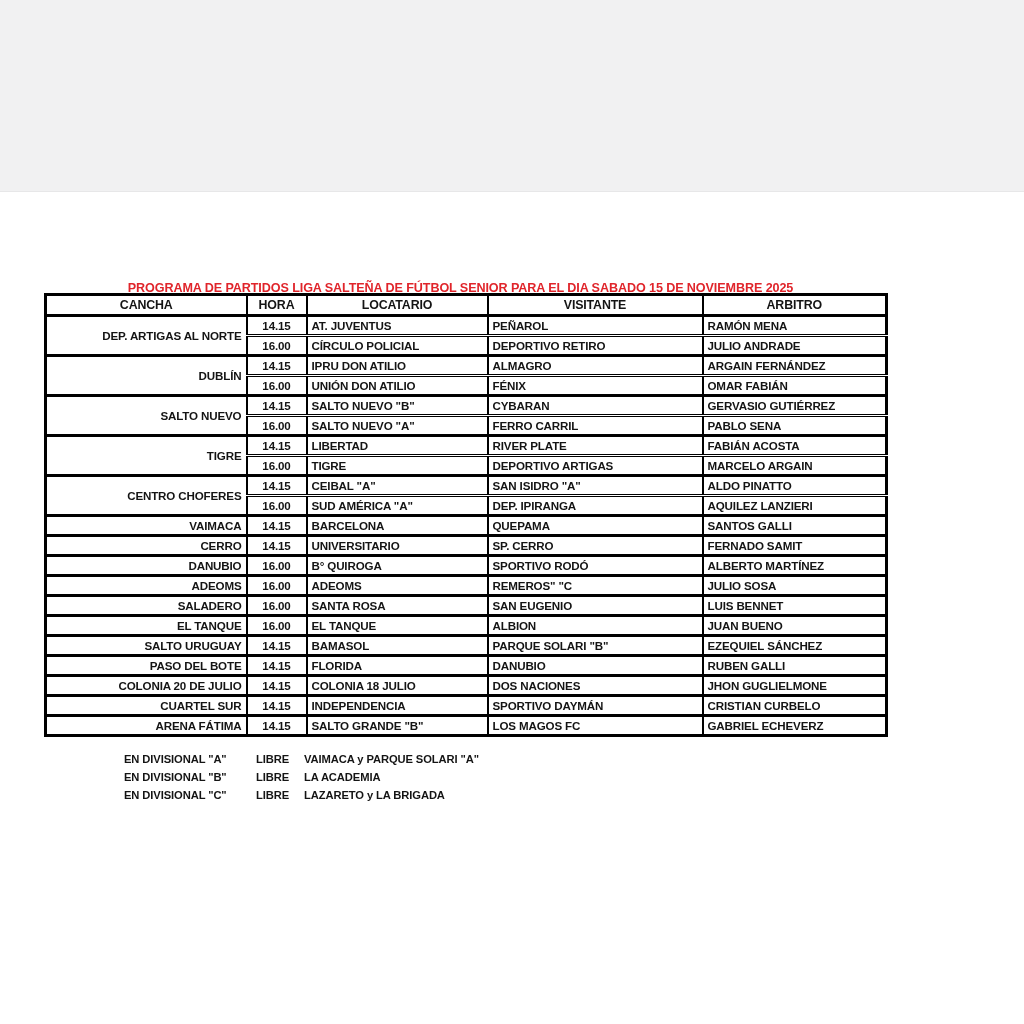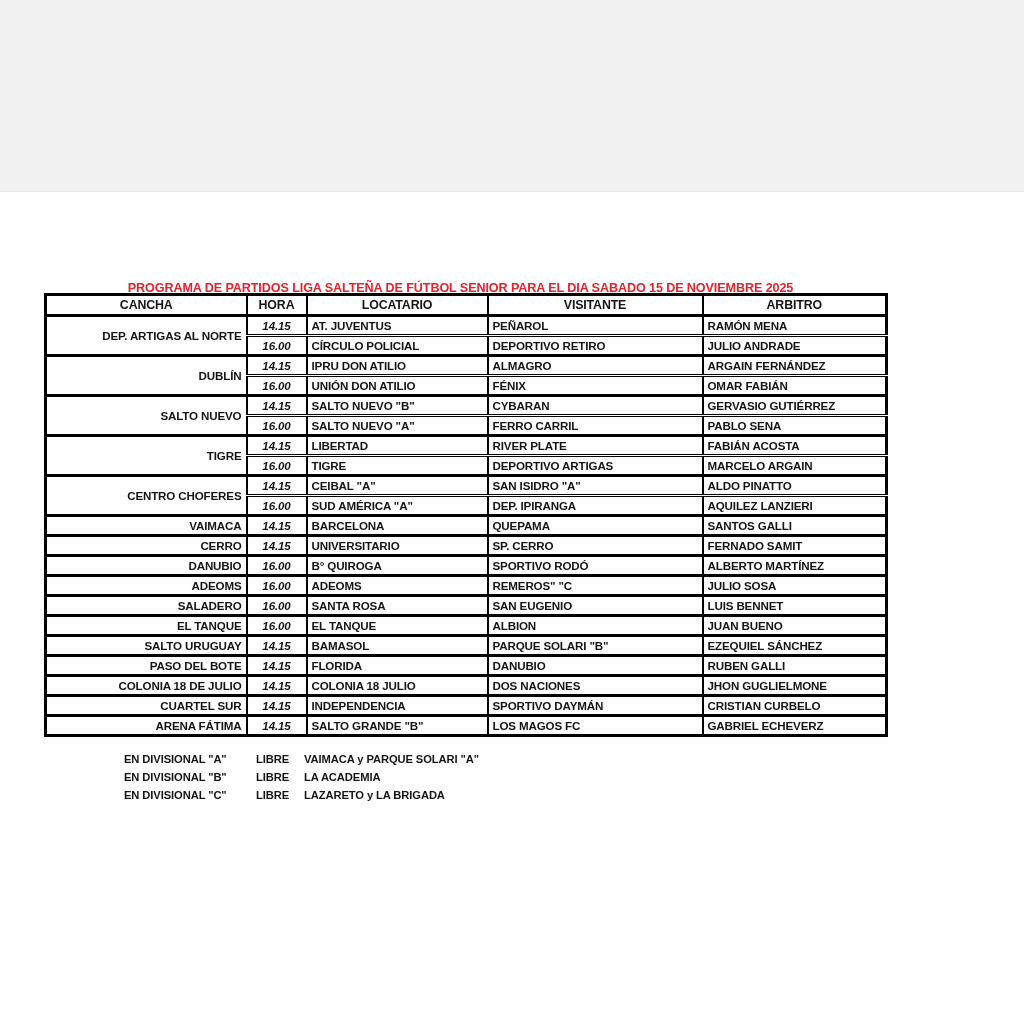--- a/index.html
+++ b/index.html
@@ -42,21 +42,21 @@
     border:3px solid var(--line);
   }
   table.schedule th,table.schedule td{
     border:2px solid var(--line);
     height:20px;padding:0 4px;
     font-size:11.6px;font-weight:bold;color:var(--ink);
     white-space:nowrap;overflow:hidden;letter-spacing:-0.15px;
   }
   table.schedule th{height:21px;text-align:center;font-size:12.4px;border-bottom:3px solid var(--line);}
   td.cancha{text-align:right;}
-  td.hora{text-align:center;padding:0;font-style:italic;}
+  td.hora{text-align:center;padding:0;}
   td.locatario,td.visitante,td.arbitro{text-align:left;}
   tr.group-start td{border-top:3px solid var(--line);}
   tr.group-cont td{border-top:3px double var(--line);}
   .notes{
     position:absolute;left:124px;top:750px;
     font-size:11.2px;font-weight:bold;color:var(--ink);
     letter-spacing:-0.1px;
   }
   .note-row{display:grid;grid-template-columns:132px 48px auto;height:18px;line-height:18px;white-space:pre;}
 </style>
@@ -205,21 +205,21 @@
             <td class="arbitro">EZEQUIEL SÁNCHEZ</td>
           </tr>
           <tr class="group-start">
             <td class="cancha" rowspan="1">PASO DEL BOTE</td>
             <td class="hora">14.15</td>
             <td class="locatario">FLORIDA</td>
             <td class="visitante">DANUBIO</td>
             <td class="arbitro">RUBEN GALLI</td>
           </tr>
           <tr class="group-start">
-            <td class="cancha" rowspan="1">COLONIA 18 DE JULIO</td>
+            <td class="cancha" rowspan="1">COLONIA 20 DE JULIO</td>
             <td class="hora">14.15</td>
             <td class="locatario">COLONIA 18 JULIO</td>
             <td class="visitante">DOS NACIONES</td>
             <td class="arbitro">JHON GUGLIELMONE</td>
           </tr>
           <tr class="group-start">
             <td class="cancha" rowspan="1">CUARTEL SUR</td>
             <td class="hora">14.15</td>
             <td class="locatario">INDEPENDENCIA</td>
             <td class="visitante">SPORTIVO DAYMÁN</td>

